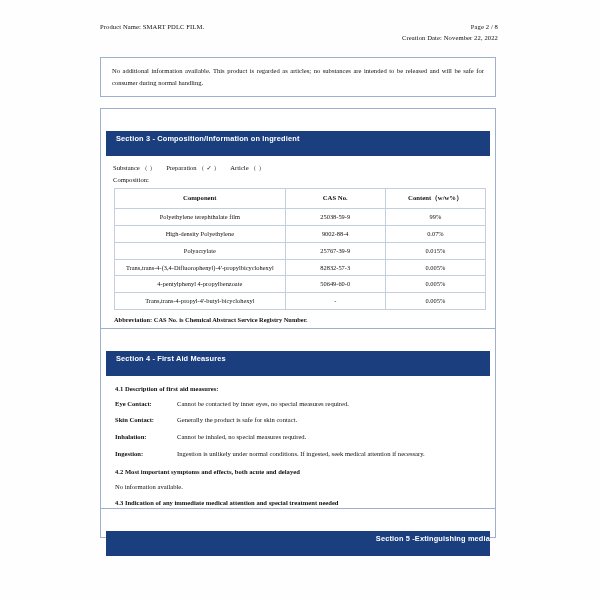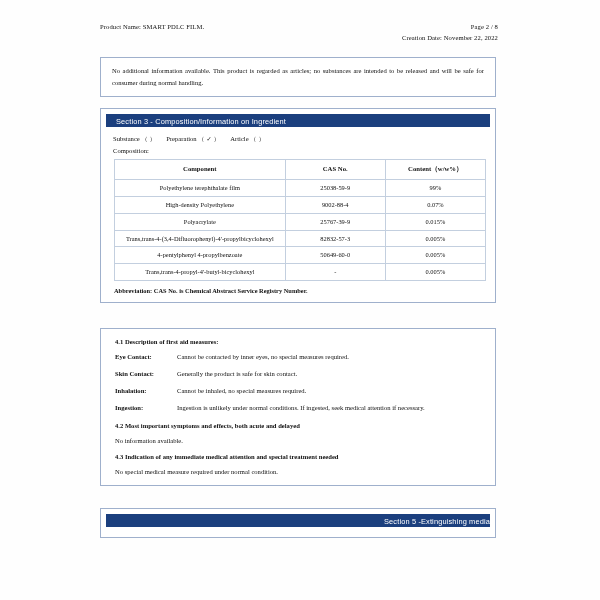--- a/index.html
+++ b/index.html
@@ -68,25 +68,25 @@
     line-height: 1.75;
     text-align: justify;
     color: #111;
   }
 
   
   .sec-bar {
     background: #1b3f7e;
     color: #ffffff;
     font-family: "Liberation Sans", "DejaVu Sans", sans-serif;
-    font-weight: normal;
+    font-weight: bold;
     font-size: 7.4px;
     letter-spacing: 0.15px;
-    padding: 4px 0 0 10px;
-    margin: 5px 5px 0 5px;
+    padding: 4px 0 12px 10px;
+    margin: 22px 5px 0 5px;
     line-height: 1.15;
   }
 
   
   .box-sec3 {
     top: 108px;
     padding-bottom: 8px;
   }
   .sec3-body {
     padding: 0 12px;
@@ -264,20 +264,21 @@
             <td>0.005%</td>
           </tr>
         </tbody>
       </table>
 
       <div class="abbrev">Abbreviation: CAS No. is Chemical Abstract Service Registry Number.</div>
     </div>
   </div>
 
   <div class="box box-sec4">
+    <div class="sec-bar">Section 4 - First Aid Measures</div>
     <div class="sec4-body">
 
       <div class="h-sub">4.1 Description of first aid measures:</div>
 
       <div class="aid-row">
         <span class="aid-label">Eye Contact:</span>
         <span class="aid-text">Cannot be contacted by inner eyes, no special measures required.</span>
       </div>
       <div class="aid-row">
         <span class="aid-label">Skin Contact:</span>

